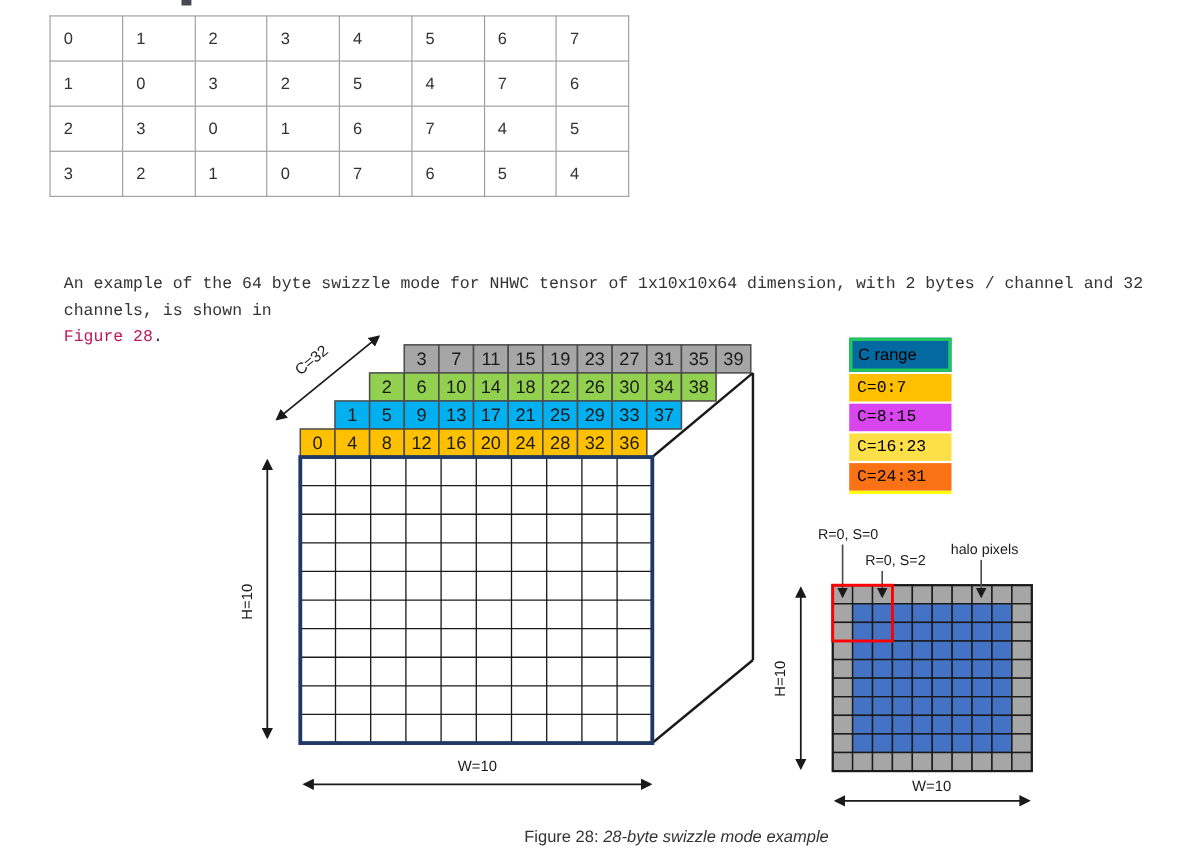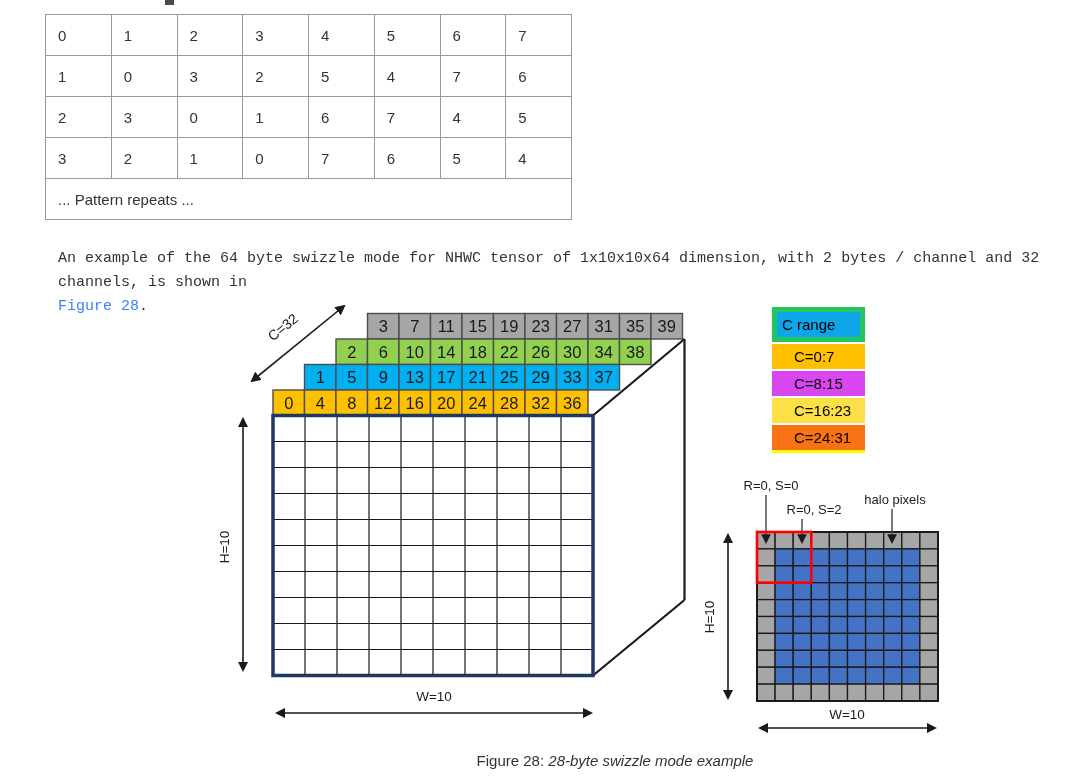--- a/index.html
+++ b/index.html
@@ -11,28 +11,28 @@
 
   
   table.swz{position:absolute;left:45px;top:14px;width:527px;border-collapse:collapse;
             table-layout:fixed;}
   table.swz td{border:1px solid #999;height:40px;padding:0 0 0 12px;font-size:15px;
                color:#333;background:#fff;vertical-align:middle;}
 
   
   .para{position:absolute;left:42px;top:231px;width:1030px;margin:16px;font-size:15px;
         line-height:24px;color:#333;font-family:Liberation Mono, monospace;}
-  .para a{color:#3b82f6;text-decoration:none;cursor:pointer;}
+  .para a{color:#be185d;text-decoration:none;cursor:pointer;}
 
   
   .legend{position:absolute;left:772px;top:307px;width:93px;font-size:15px;color:#000;
           border-bottom:3px solid #ffff00;}
-  .legend-title{height:25px;line-height:25px;padding-left:5px;background:#0ea5e9;
-                border:5px solid #22c55e;}
-  .legend-row{height:25px;line-height:25px;padding-left:22px;margin-top:2px;}
+  .legend-title{height:25px;line-height:25px;padding-left:5px;background:#0369a1;
+                border:3px solid #22c55e;}
+  .legend-row{height:25px;line-height:25px;padding-left:7px;margin-top:2px;font-family:Liberation Mono, monospace;}
 
   
   #fig-left{position:absolute;left:200px;top:295px;}
   #fig-right{position:absolute;left:690px;top:470px;}
   svg text{font-family:"Liberation Sans",sans-serif;}
 
   
   .caption{position:absolute;left:40px;top:752px;width:1040px;padding-left:55px;
            text-align:center;font-size:15px;color:#333;}
 </style>
@@ -77,23 +77,20 @@
         </tr>
         <tr>
           <td>3</td>
           <td>2</td>
           <td>1</td>
           <td>0</td>
           <td>7</td>
           <td>6</td>
           <td>5</td>
           <td>4</td>
-        </tr>
-        <tr>
-          <td colspan="8">... Pattern repeats ...</td>
         </tr>
       </tbody>
   </table>
 
   <p class="para">
     <span>An example of the 64 byte swizzle mode for NHWC tensor of 1x10x10x64 dimension, with 2 bytes / channel and 32 channels, is shown in</span><br>
     <a href="#">Figure 28</a><span>.</span>
   </p>
 
   <svg id="fig-left" width="500" height="435" viewBox="0 0 500 435">

